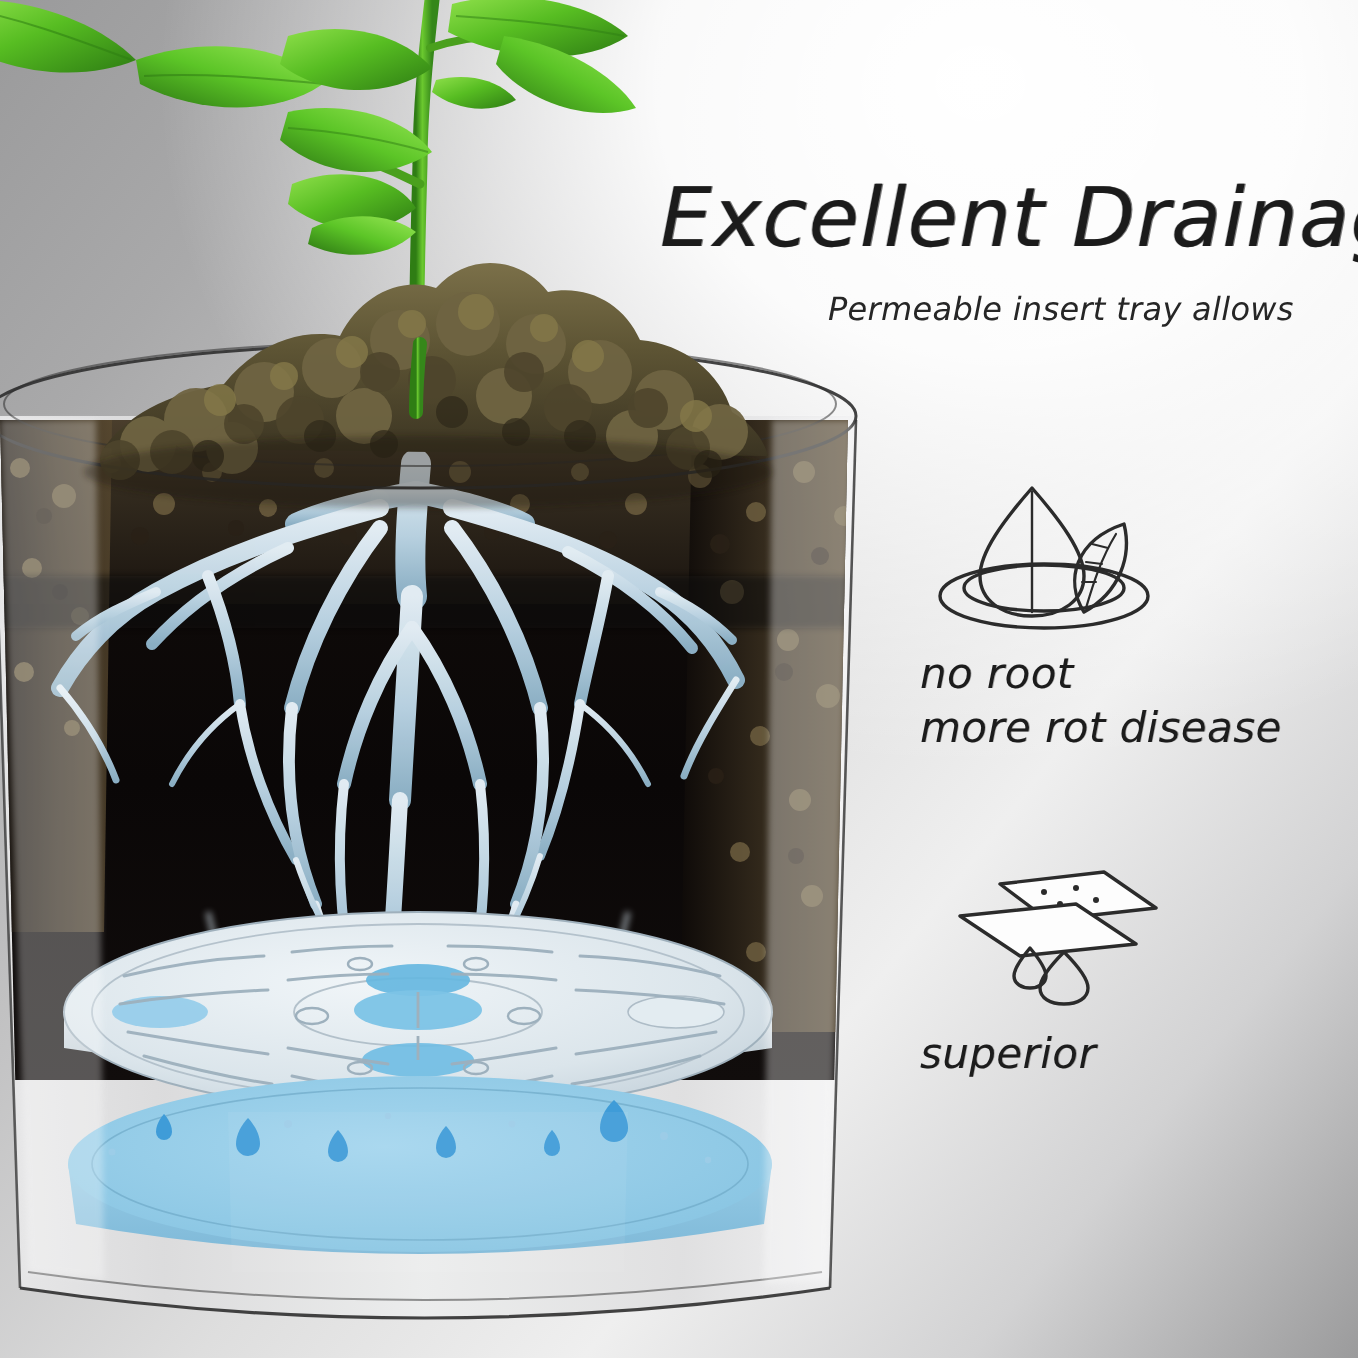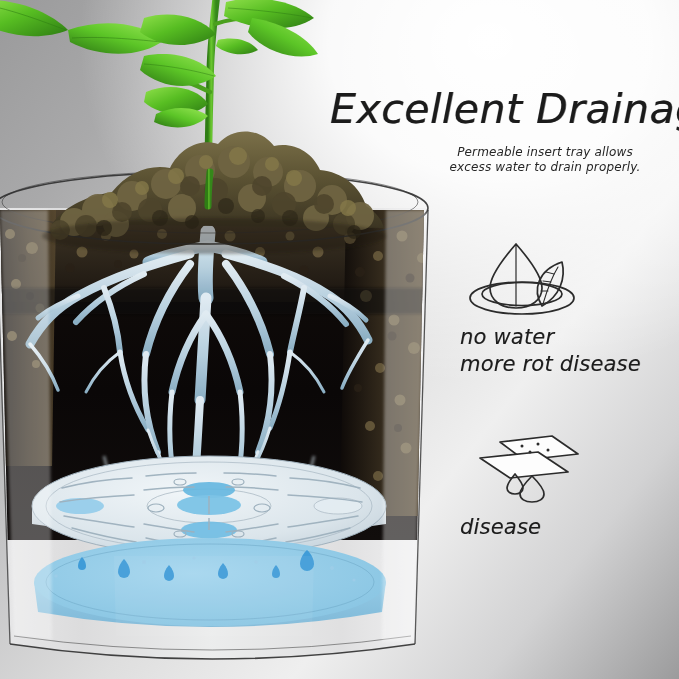--- a/index.html
+++ b/index.html
@@ -20,22 +20,22 @@
     position:absolute;left:330px;top:88px;width:345px;
     font-family:"DejaVu Sans", sans-serif;
     font-size:41px;line-height:1.05;color:#1b1b1b;
     letter-spacing:0.5px;text-align:center;
     font-style:italic;font-weight:400;
     white-space:nowrap;
     text-shadow:0.6px 0 0 rgba(20,20,20,.55), -0.4px 0 0 rgba(20,20,20,.25);
   }
   .subhead{
     position:absolute;left:414px;top:145px;width:262px;
-    font-size:12px;line-height:1.27;color:#262626;
-    text-align:center;font-style:italic;letter-spacing:0.15px;
+    font-size:16px;line-height:1.27;color:#262626;
+    font-style:italic;letter-spacing:0.15px;
   }
   .feature{position:absolute;width:225px;}
   .feature .ficon{display:block;height:82px;position:relative;}
   .feature .ftext{
     font-size:21px;line-height:1.27;color:#1c1c1c;
     font-style:italic;letter-spacing:0.2px;
     text-shadow:0.4px 0 0 rgba(20,20,20,.3);
   }
   #feature-root{left:452px;top:236px;}
   #feature-perm{left:452px;top:424px;}
@@ -435,21 +435,20 @@
       </g>
 
       <path d="M 214,210 C 214,198 215,186 216,176" stroke="url(#stemG)" stroke-width="7" fill="none" stroke-linecap="round"></path>
     </svg>
   </div>
 
   <div class="headline">Excellent Drainage</div>
 
   <div class="subhead">
     <div>Permeable insert tray allows</div>
-    <div>excess water to drain properly.</div>
   </div>
 
   <div class="feature" id="feature-root">
     <div class="ficon">
       <svg width="150" height="82" viewBox="0 0 150 82" fill="none" stroke="#2b2b2b" stroke-width="1.7" stroke-linejoin="round" stroke-linecap="round">
 
         <ellipse cx="56" cy="62" rx="52" ry="16"></ellipse>
         <ellipse cx="56" cy="58" rx="40" ry="11.5"></ellipse>
 
         <path d="M 50,8 C 64,24 76,40 76,52 C 76,64 65,72 50,72 C 35,72 24,64 24,52 C 24,40 36,24 50,8 Z"></path>
@@ -457,21 +456,21 @@
         <path d="M 50,10 L 50,70" stroke-width="1.2"></path>
 
         <path d="M 96,26 C 100,42 94,60 76,70 C 66,54 72,34 96,26 Z"></path>
         <path d="M 92,31 C 84,44 80,58 77,68" stroke-width="1.1"></path>
         <path d="M 88,38 L 80,36" stroke-width="1"></path>
         <path d="M 85,46 L 77,45" stroke-width="1"></path>
         <path d="M 82,55 L 75,55" stroke-width="1"></path>
       </svg>
     </div>
     <div class="ftext">
-      <div>no water</div>
+      <div>no root</div>
       <div>more rot disease</div>
     </div>
   </div>
 
   <div class="feature" id="feature-perm">
     <div class="ficon">
       <svg width="150" height="82" viewBox="0 0 150 82" fill="none" stroke="#2b2b2b" stroke-width="1.7" stroke-linejoin="round" stroke-linecap="round">
 
         <path d="M 34,18 L 86,12 L 112,30 L 58,36 Z" fill="#fdfdfd"></path>
 
@@ -483,17 +482,17 @@
           <circle cx="64" cy="28" r="1.5"></circle>
             <circle cx="82" cy="26" r="1.5"></circle>
         </g>
 
         <path d="M 62,56 C 70,64 74,70 74,74 C 74,79 69,82 62,82 C 55,82 50,79 50,74 C 50,70 54,64 62,56 Z" transform="translate(4,-4)"></path>
 
         <path d="M 46,54 C 51,60 54,65 54,68 C 54,72 50,74 46,74 C 42,74 38,72 38,68 C 38,65 41,60 46,54 Z" transform="translate(3,-4)"></path>
       </svg>
     </div>
     <div class="ftext">
-      <div>disease</div>
+      <div>superior</div>
     </div>
   </div>
 
 </div>
 
 </body></html>

